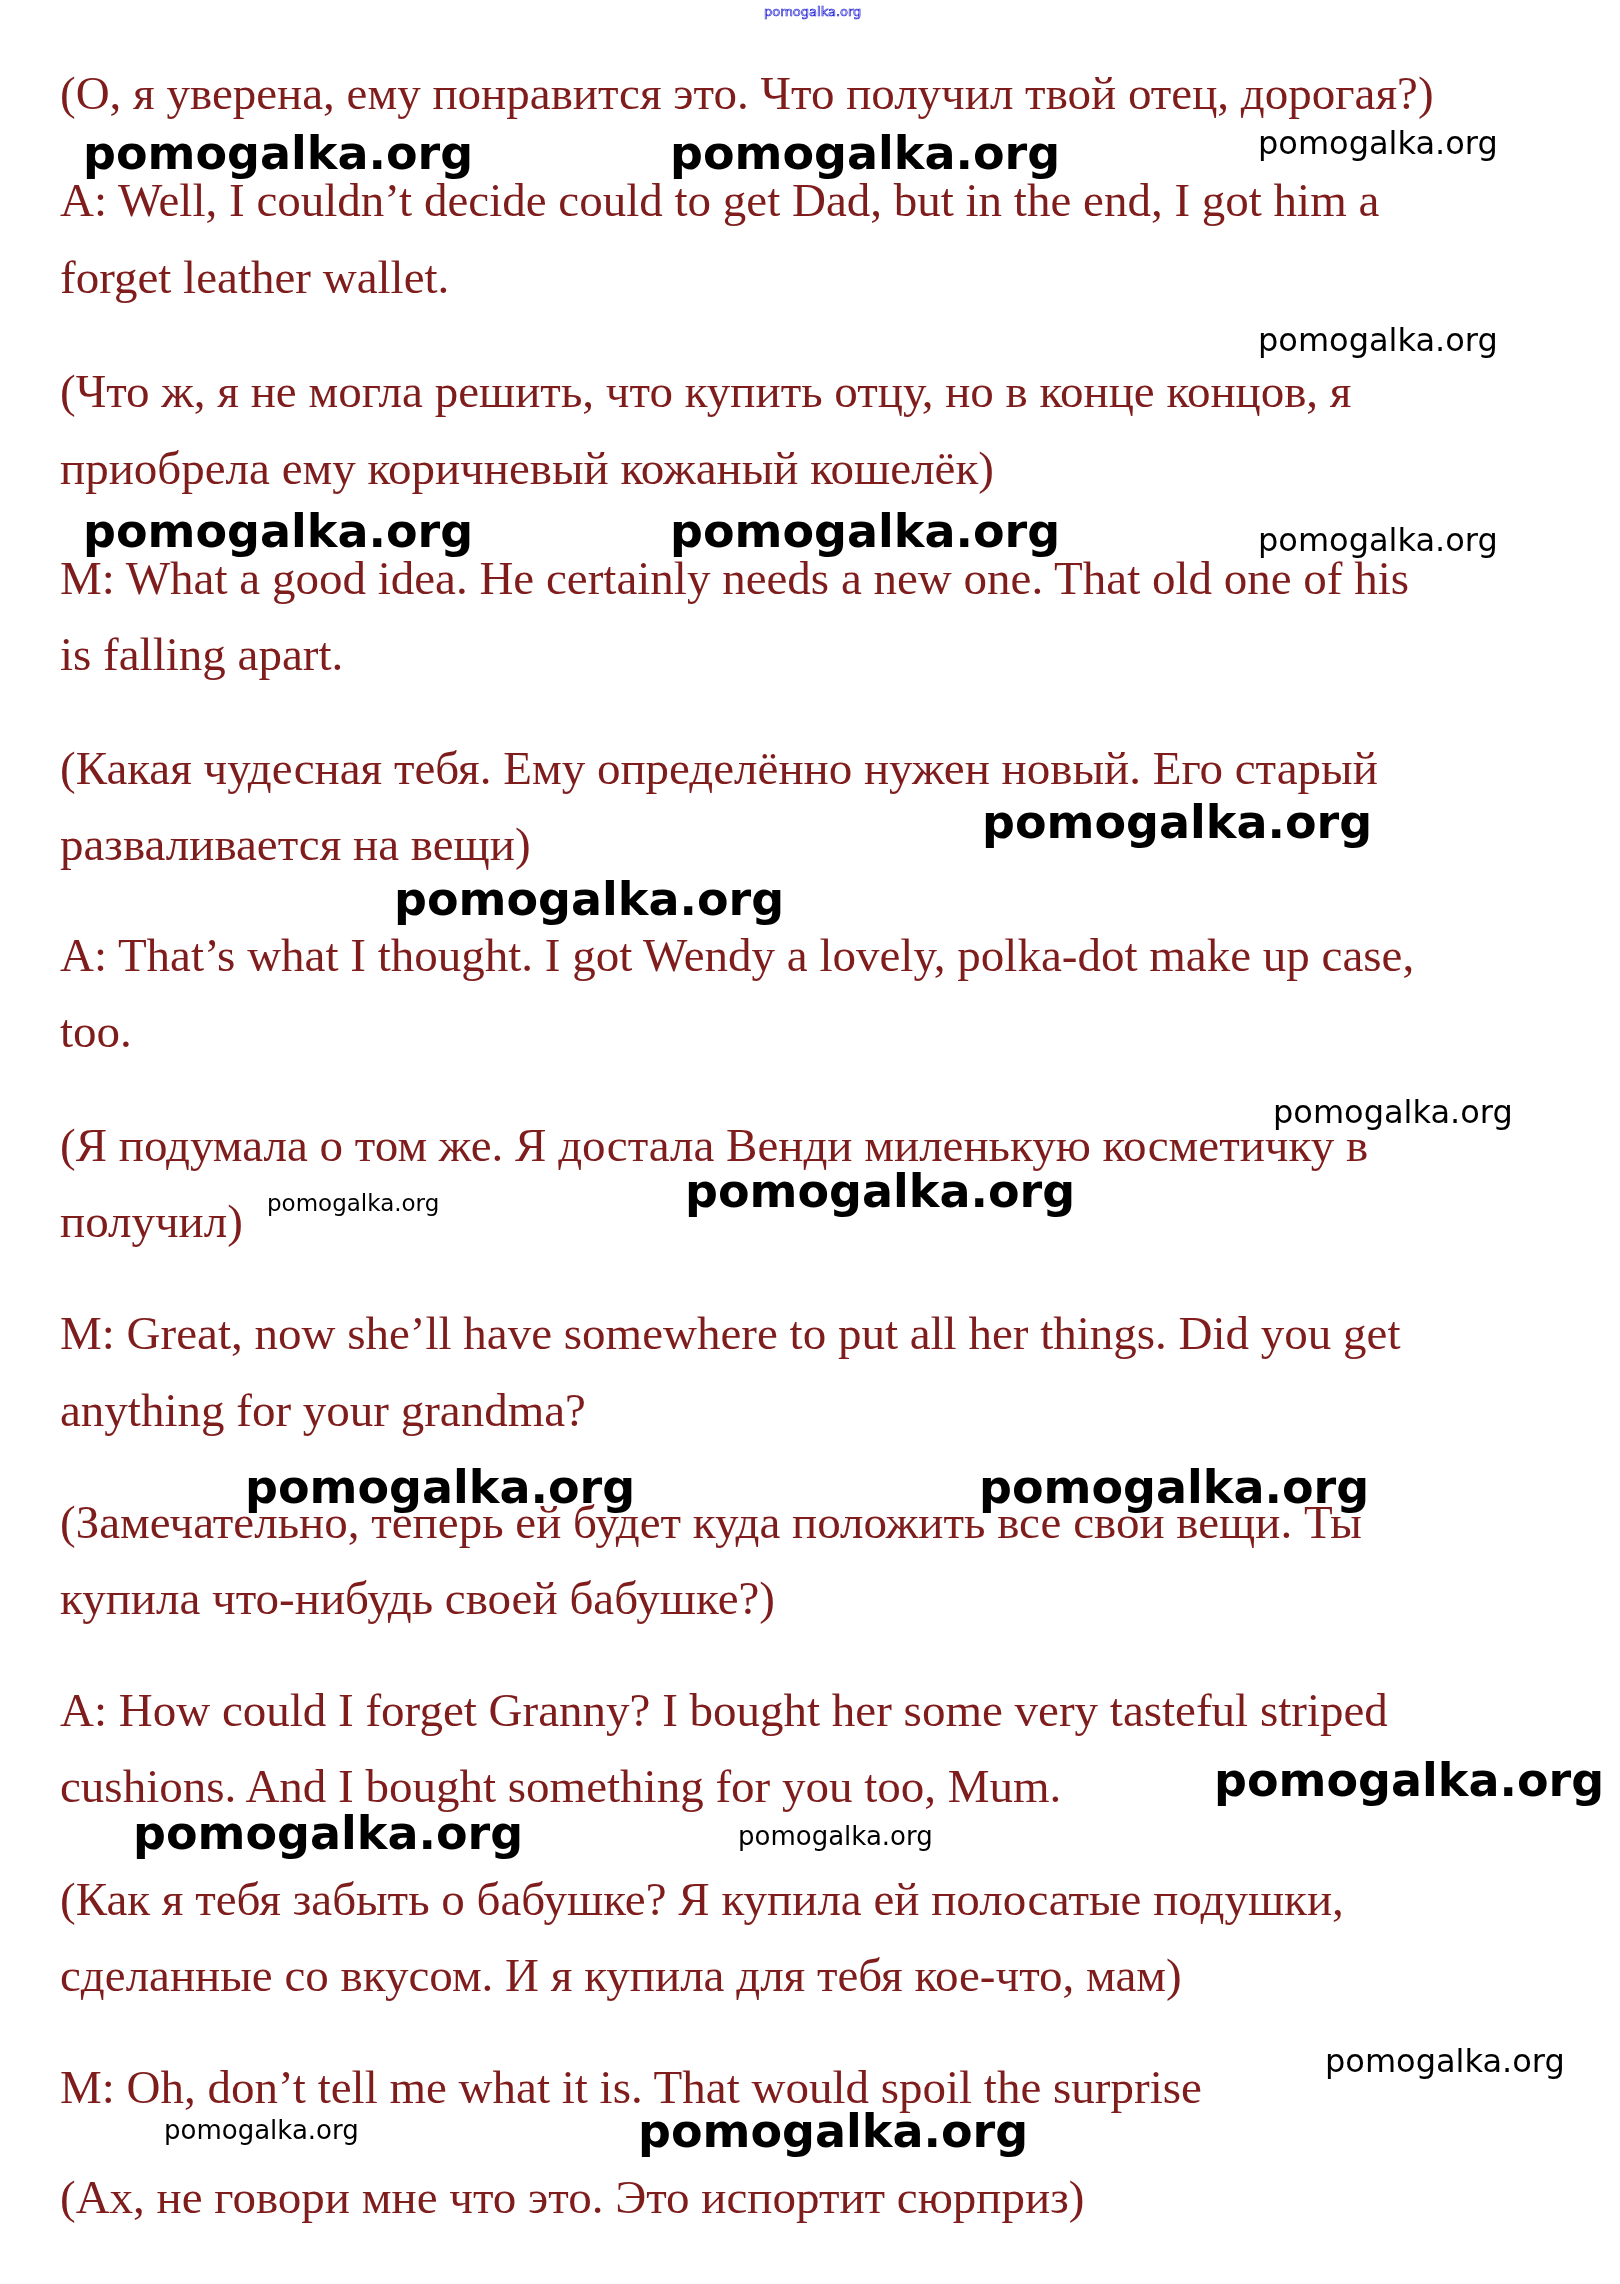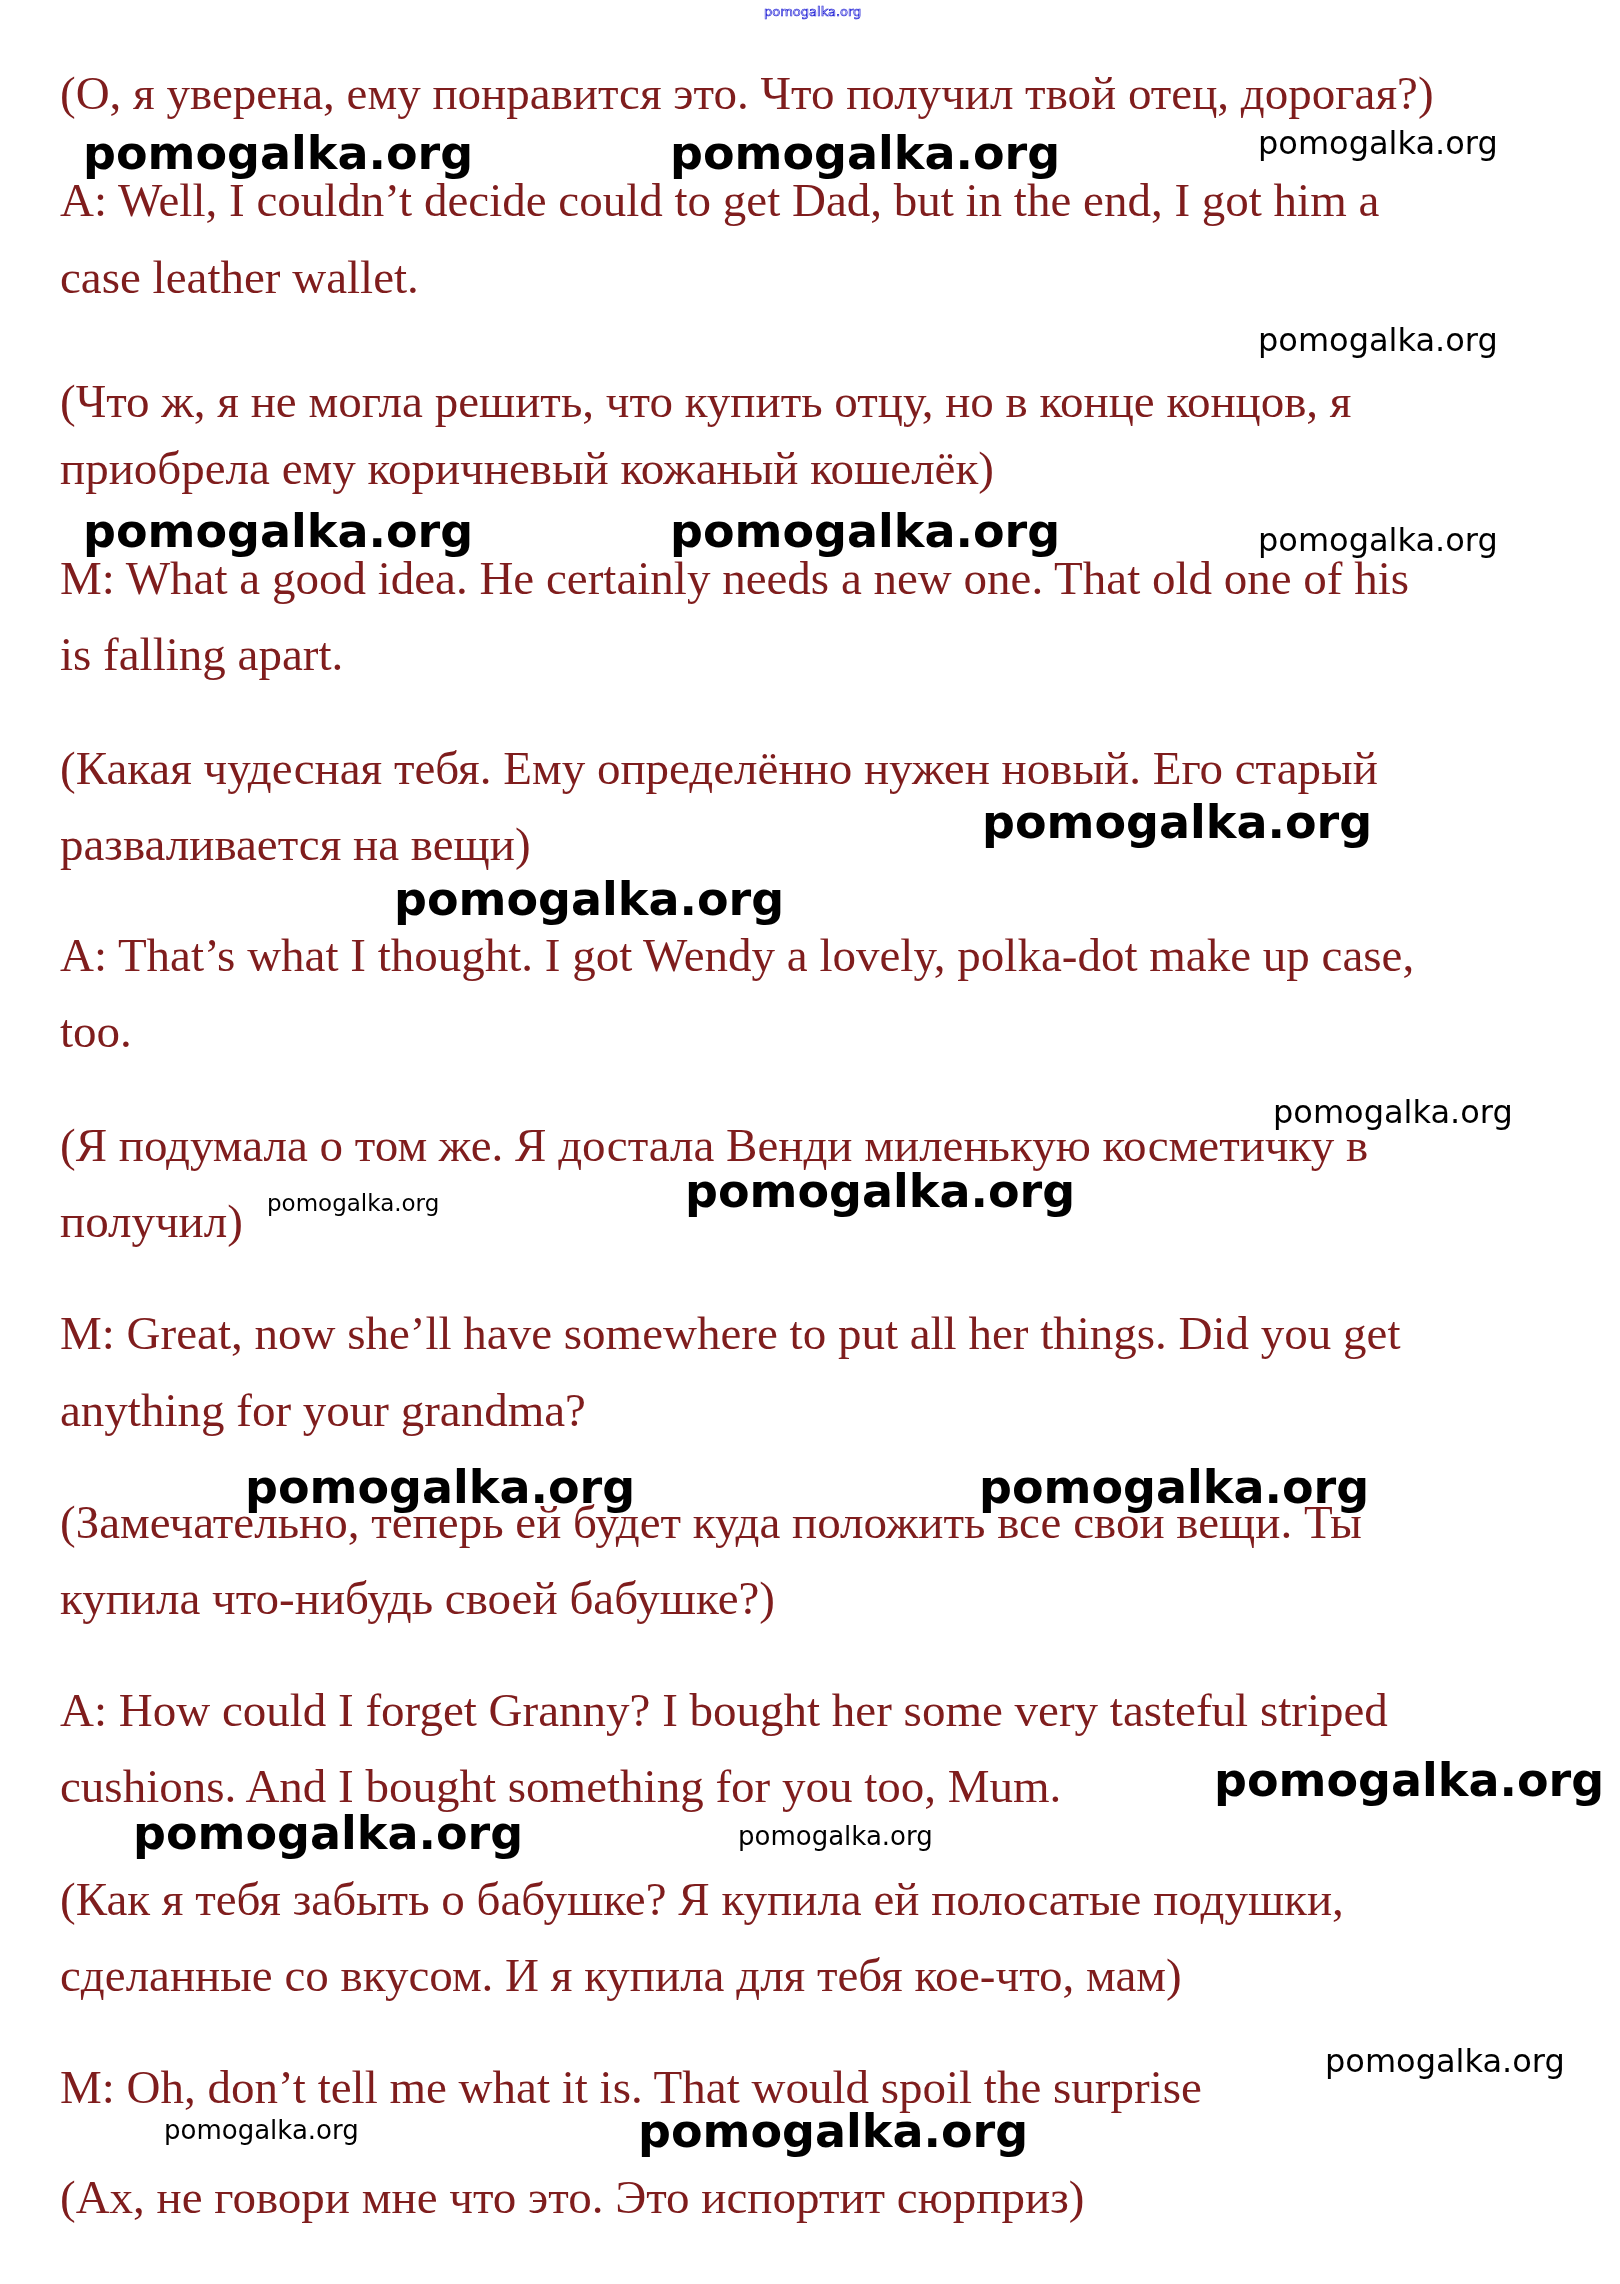--- a/index.html
+++ b/index.html
@@ -13,22 +13,22 @@
   .wm-header { position:absolute; left:764px; top:3.5px; font-family:"DejaVu Sans","Liberation Sans",sans-serif; font-size:13px; color:#fff; -webkit-text-stroke:0.7px #2a2ad8; white-space:nowrap; }
 </style>
 </head>
 <body>
 
 <div class="wm-header">pomogalka.org</div>
 
 <div>
   <div class="line" style="top:70px">(О, я уверена, ему понравится это. Что получил твой отец, дорогая?)</div>
   <div class="line" style="top:177px">A: Well, I couldn’t decide could to get Dad, but in the end, I got him a</div>
-  <div class="line" style="top:254px">case leather wallet.</div>
-  <div class="line" style="top:378px">(Что ж, я не могла решить, что купить отцу, но в конце концов, я</div>
+  <div class="line" style="top:254px">forget leather wallet.</div>
+  <div class="line" style="top:368px">(Что ж, я не могла решить, что купить отцу, но в конце концов, я</div>
   <div class="line" style="top:445px">приобрела ему коричневый кожаный кошелёк)</div>
   <div class="line" style="top:555px">M: What a good idea. He certainly needs a new one. That old one of his</div>
   <div class="line" style="top:631px">is falling apart.</div>
   <div class="line" style="top:745px">(Какая чудесная тебя. Ему определённо нужен новый. Его старый</div>
   <div class="line" style="top:821px">разваливается на вещи)</div>
   <div class="line" style="top:932px">A: That’s what I thought. I got Wendy a lovely, polka-dot make up case,</div>
   <div class="line" style="top:1008px">too.</div>
   <div class="line" style="top:1122px">(Я подумала о том же. Я достала Венди миленькую косметичку в</div>
   <div class="line" style="top:1198px">получил)</div>
   <div class="line" style="top:1310px">M: Great, now she’ll have somewhere to put all her things. Did you get</div>

